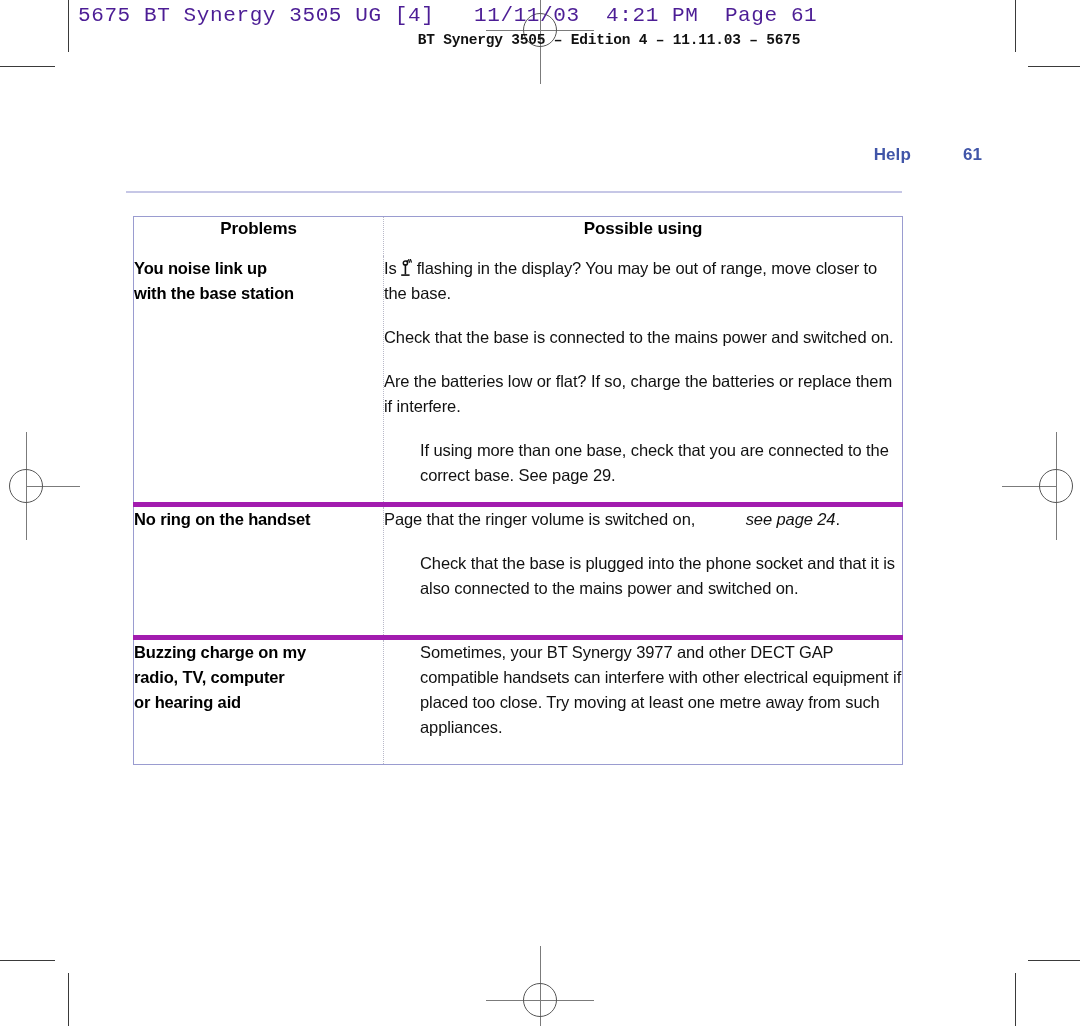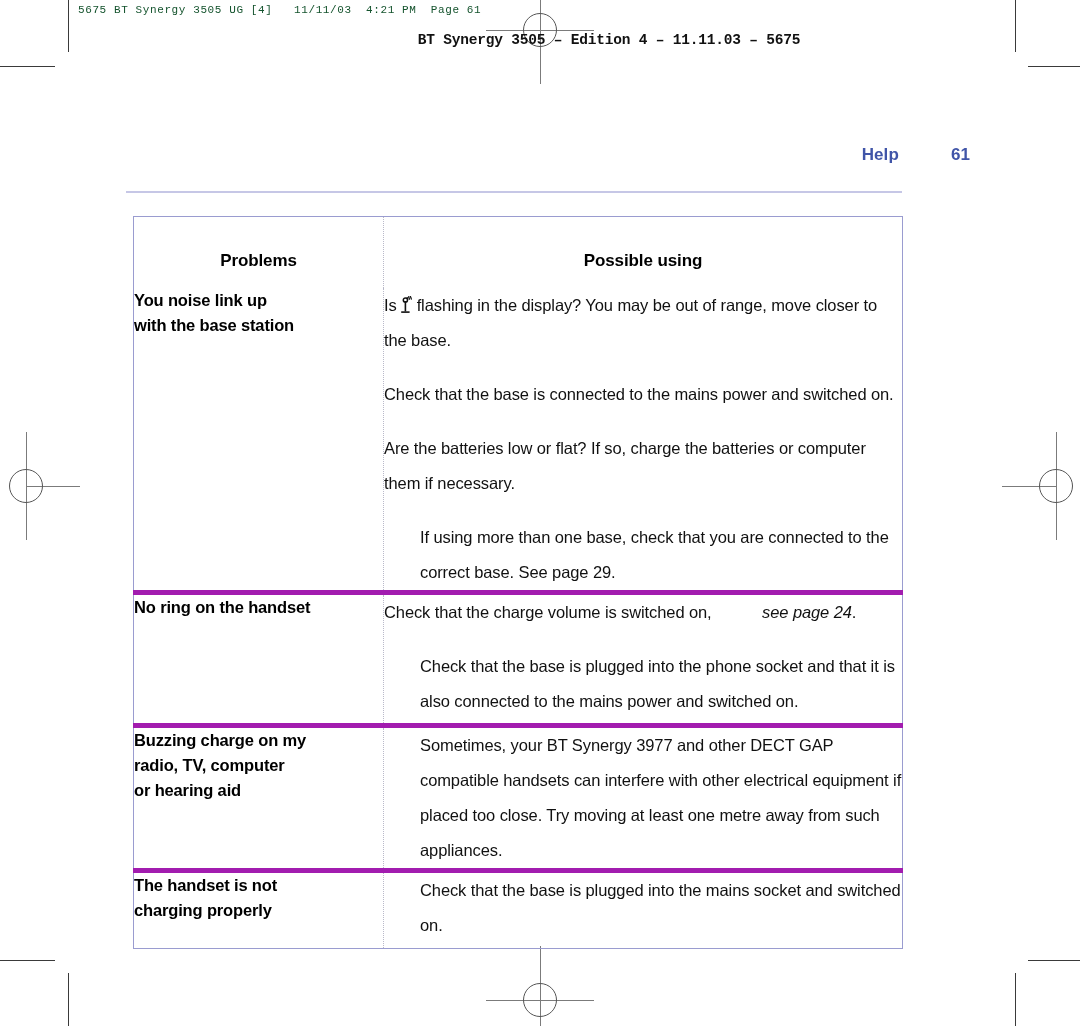--- a/index.html
+++ b/index.html
@@ -57,44 +57,44 @@
   }
   .reg.half-left .hln { width: 54px; left: -54px; }
   .reg.half-right .hln { width: 54px; left: 0px; }
 
   
   .printer-header {
     position: absolute;
     left: 78px;
     top: 4px;
     font-family: "Liberation Mono", "DejaVu Sans Mono", monospace;
-    font-size: 11px;
+    font-size: 21px;
     letter-spacing: 0.6px;
-    color: #14532d;
+    color: #4c1d95;
     white-space: pre;
   }
   .edition-line {
     position: absolute;
     left: 0;
     top: 32px;
     width: 1080px;
     text-align: center;
     font-family: Liberation Mono, monospace;
     font-size: 14.5px;
     font-weight: 600;
     color: #111;
     letter-spacing: -0.2px;
     margin-left: 40px;
   }
   .edition-line span { padding-left: 58px; }
 
   
   .running-head {
     position: absolute;
-    right: 110px;
+    right: 98px;
     top: 145px;
     color: #4055a8;
     font-size: 17px;
     font-weight: 600;
     letter-spacing: 0.1px;
   }
   .running-head .rh-label { margin-right: 52px; }
 
   .head-rule {
     position: absolute;
@@ -134,35 +134,35 @@
   .cell-pad-r { padding: 16px 16px 18px 38px; }
 
   .th-text {
     font-size: 17px;
     font-weight: bold;
     color: #000;
     letter-spacing: -0.1px;
   }
   .hdr-row .cell-pad-l,
   .hdr-row .cell-pad-r {
-    padding-top: 34px;
+    padding-top: 2px;
     padding-bottom: 17px;
   }
 
   .prob {
     font-size: 16.5px;
     font-weight: bold;
     color: #000;
     line-height: 25px;
     letter-spacing: -0.15px;
   }
   .cause {
     font-size: 16.5px;
     color: #111;
-    line-height: 35px;
+    line-height: 25px;
     letter-spacing: -0.1px;
   }
   .cause p {
     margin: 0 0 19px 0;
   }
   .cause p:last-child { margin-bottom: 0; margin-left: 36px; }
   .cause em { font-style: italic; margin-left: 46px; }
 
   
   .ant-icon {
@@ -259,62 +259,49 @@
         <div class="cause">
           <p><span>Is</span><span class="ant-icon"><svg viewBox="0 0 15 19" width="15" height="19" aria-hidden="true">
                   <rect x="5.6" y="5.2" width="1.6" height="10.2" fill="#111"></rect>
                   <rect x="2.2" y="15.3" width="8.4" height="1.6" fill="#111"></rect>
                   <circle cx="6.4" cy="4.0" r="2.1" fill="none" stroke="#111" stroke-width="1.5"></circle>
                   <path d="M8.6 3.4 A3.4 3.4 0 0 0 8.2 1.6" fill="none" stroke="#111" stroke-width="1.3" stroke-linecap="round"></path>
                   <path d="M10.4 3.2 A5.2 5.2 0 0 0 9.6 0.8" fill="none" stroke="#111" stroke-width="1.3" stroke-linecap="round"></path>
                   <path d="M12.3 3.0 A7.2 7.2 0 0 0 11.2 0.2" fill="none" stroke="#111" stroke-width="1.3" stroke-linecap="round"></path>
                 </svg></span><span>flashing in the display?  You may be out of range, move closer to the base.</span></p>
           <p>Check that the base is connected to the mains power and switched on.</p>
-          <p>Are the batteries low or flat? If so, charge the batteries or computer them if necessary.</p>
+          <p>Are the batteries low or flat? If so, charge the batteries or replace them if interfere.</p>
           <p>If using more than one base, check that you are connected to the correct base. See page 29.</p>
         </div>
       </td>
     </tr>
 
     <tr class="row2-h">
       <td class="cell-pad-l">
         <div class="prob">
           <span>No ring on the handset</span>
         </div>
       </td>
       <td class="cell-pad-r">
         <div class="cause">
-          <p><span>Check that the charge volume is switched on, </span><em>see page 24</em><span>.</span></p>
+          <p><span>Page that the ringer volume is switched on, </span><em>see page 24</em><span>.</span></p>
           <p>Check that the base is plugged into the phone socket and that it is also connected to the mains power and switched on.</p>
         </div>
       </td>
     </tr>
 
     <tr class="row3-h">
       <td class="cell-pad-l">
         <div class="prob">
           <span>Buzzing charge on my</span><br>
           <span>radio, TV, computer</span><br>
           <span>or hearing aid</span>
         </div>
       </td>
       <td class="cell-pad-r">
         <div class="cause">
           <p>Sometimes, your BT Synergy 3977 and other DECT GAP compatible handsets can interfere with other electrical equipment if placed too close. Try moving at least one metre away from such appliances.</p>
         </div>
       </td>
     </tr>
 
-    <tr class="row4-h">
-      <td class="cell-pad-l">
-        <div class="prob">
-          <span>The handset is not</span><br>
-          <span>charging properly</span>
-        </div>
-      </td>
-      <td class="cell-pad-r">
-        <div class="cause">
-          <p>Check that the base is plugged into the mains socket and switched on.</p>
-        </div>
-      </td>
-    </tr>
   </tbody>
 </table>
 
 </body></html>

